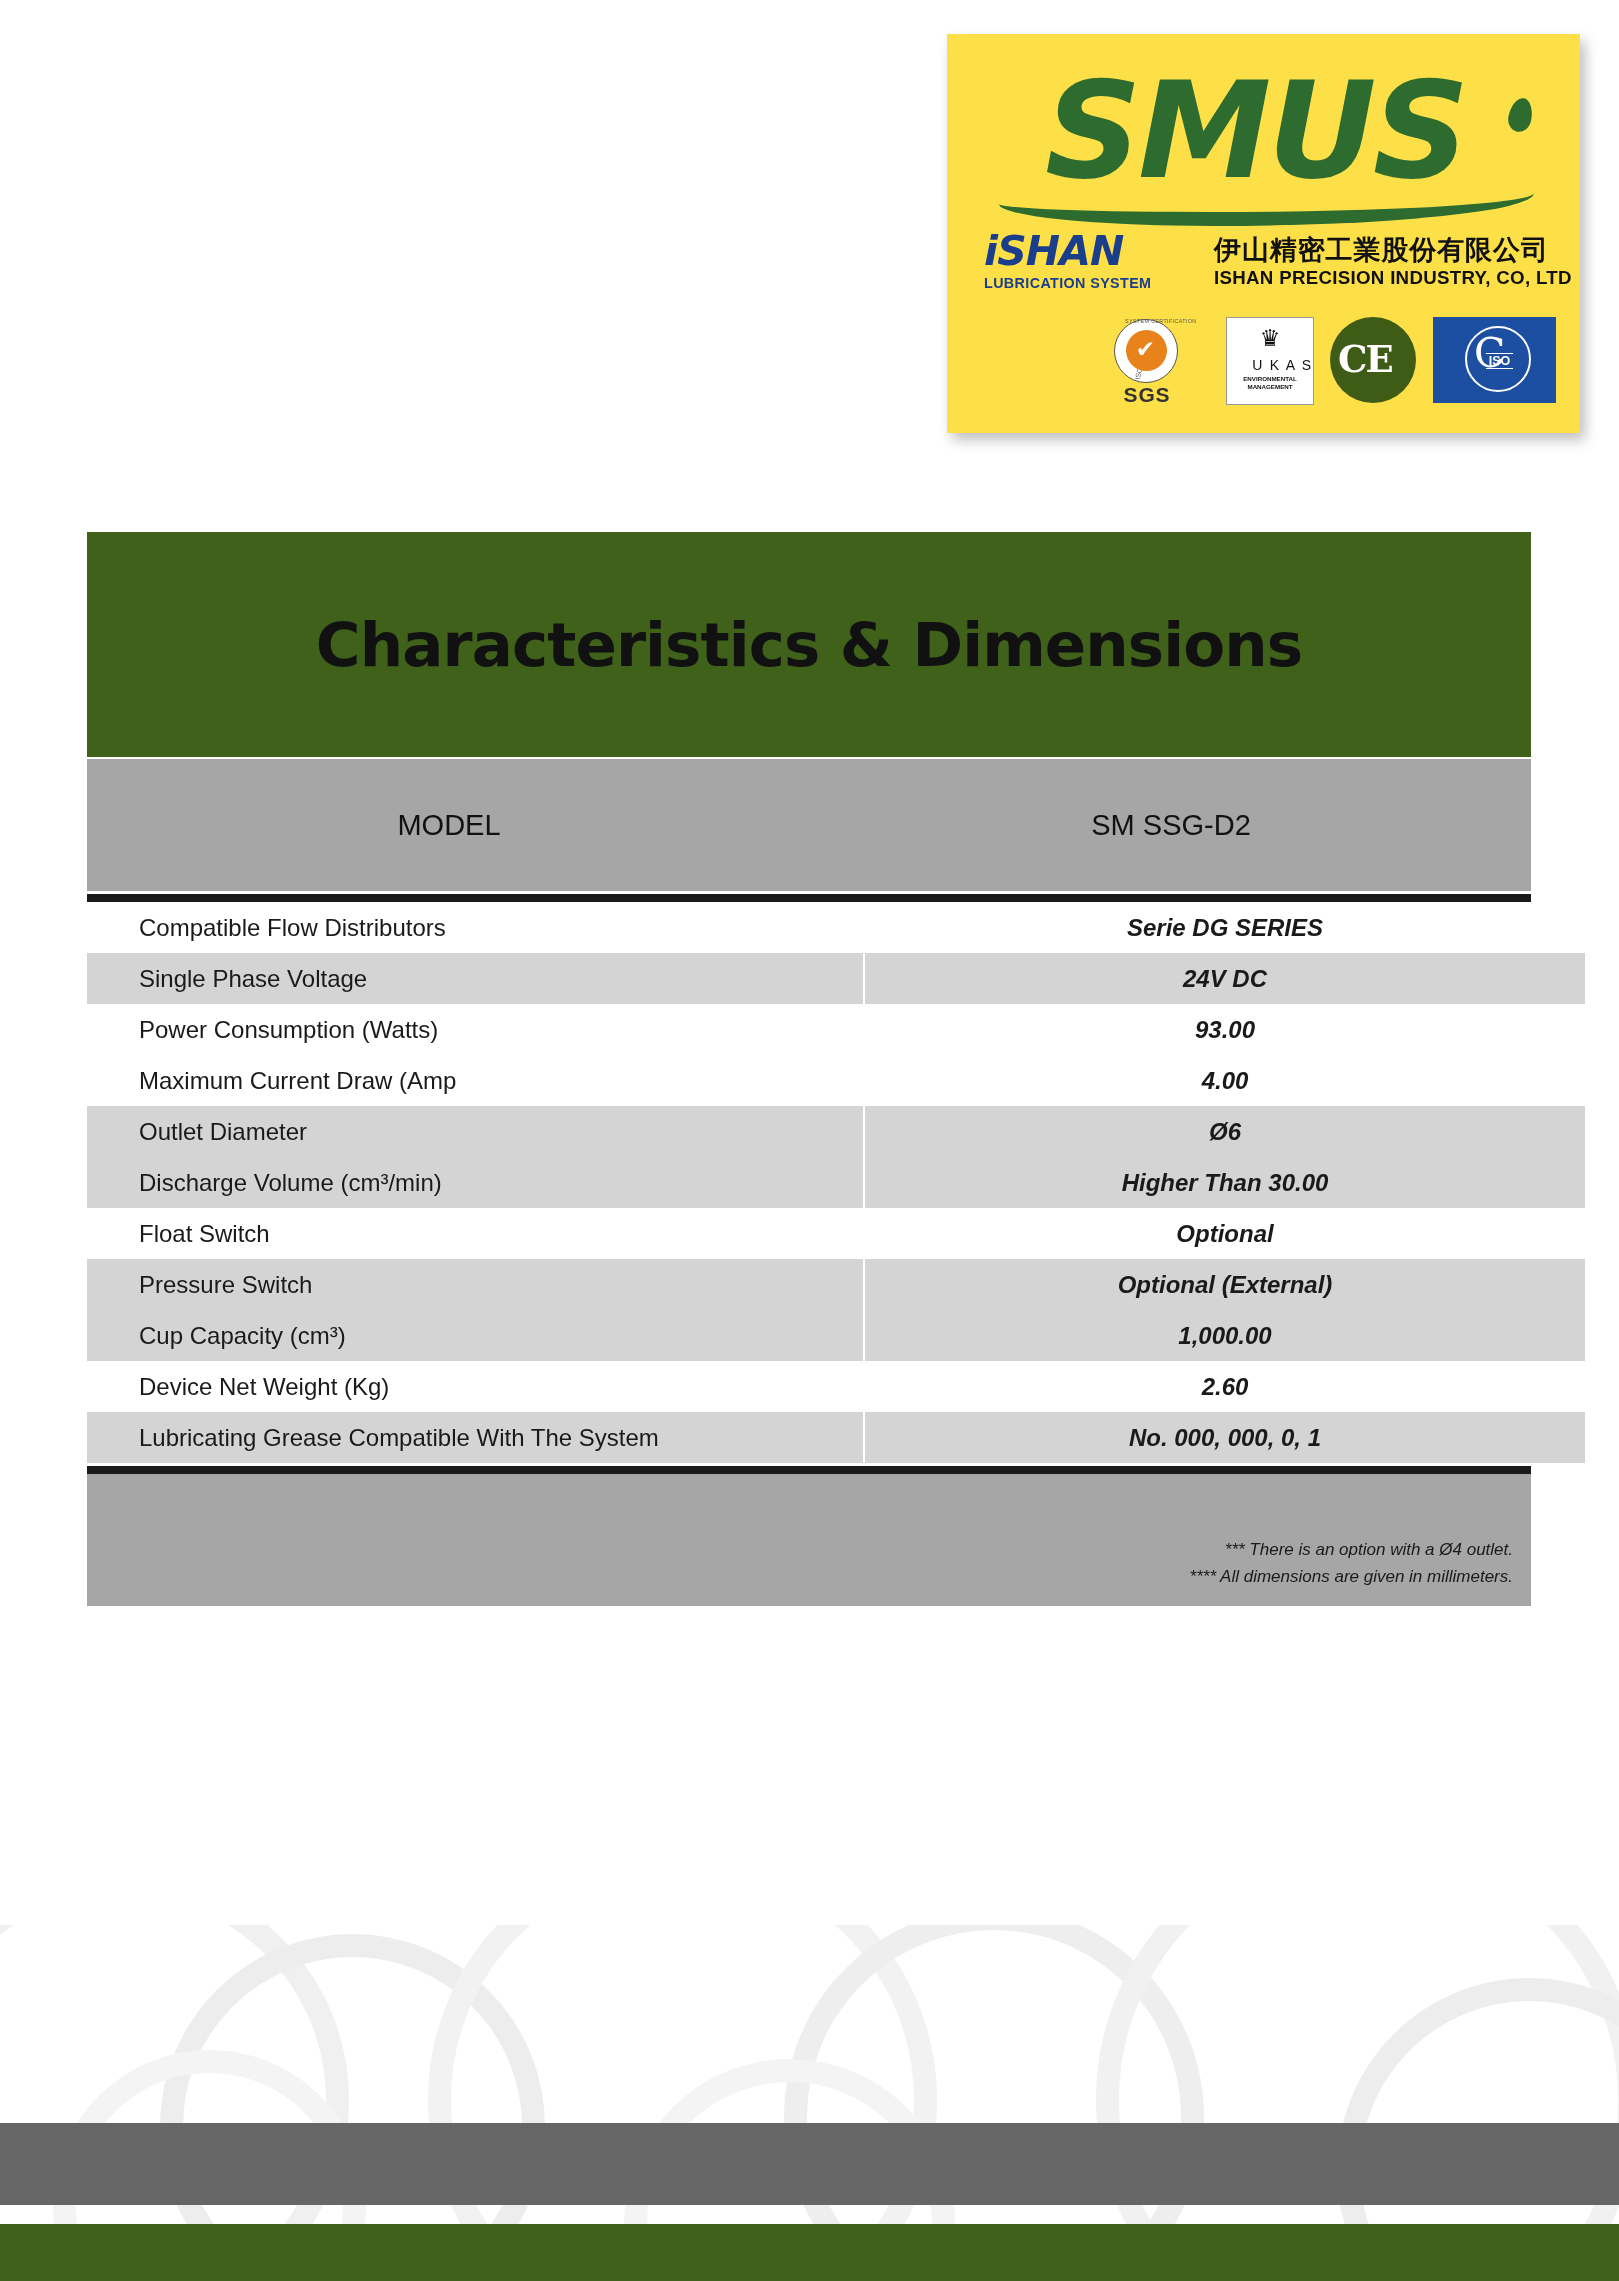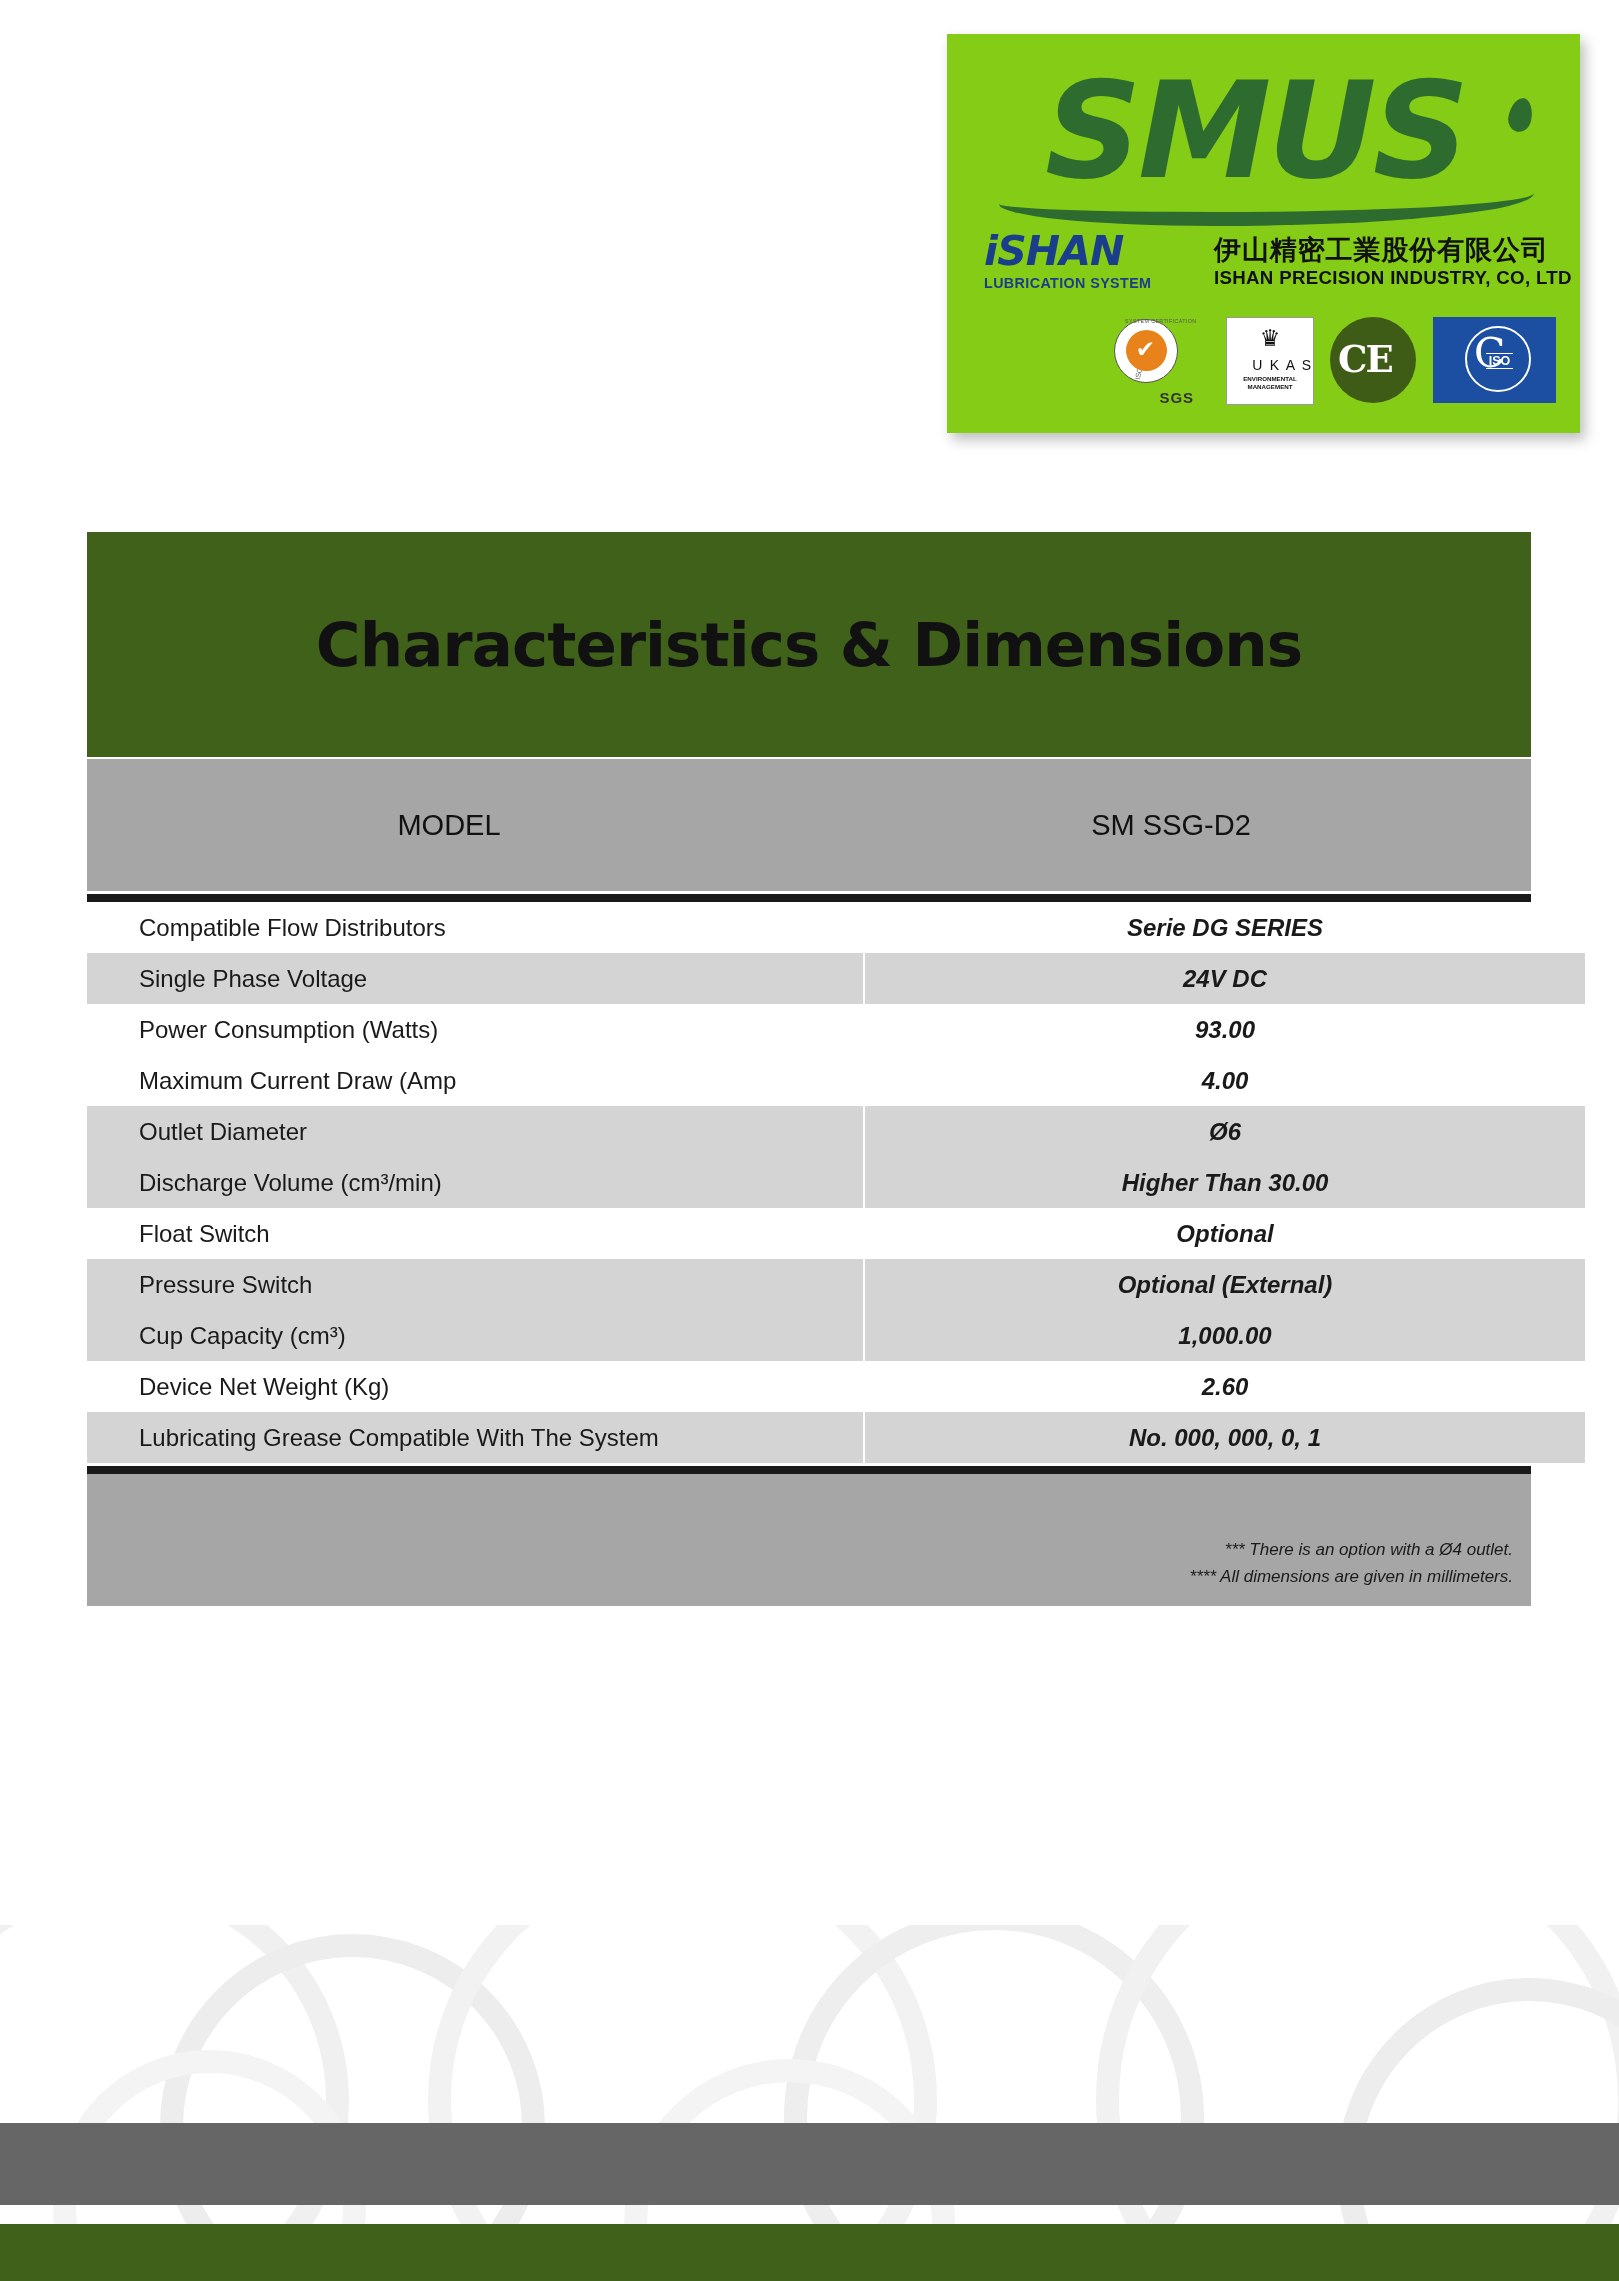--- a/index.html
+++ b/index.html
@@ -15,21 +15,21 @@
     overflow: hidden;
   }
 
   
   .logo-card {
     position: absolute;
     left: 947px;
     top: 34px;
     width: 633px;
     height: 399px;
-    background: #84cc16;
+    background: #fde047;
     box-shadow: 5.3px 7.1px 12.5px rgba(0,0,0,0.25);
   }
   .logo-smus {
     position: absolute;
     left: 36px;
     top: 21.4px;
     width: 570px;
     height: 169px;
   }
   .smus-text {
@@ -165,24 +165,24 @@
     position: absolute;
     left: 9px;
     top: 39px;
     font-size: 7.1px;
     color: #555;
     transform: rotate(-80deg);
   }
   .cert-sgs .sgs-txt {
     position: absolute;
     left: 0;
-    top: 72px;
+    top: 66px;
     width: 94px;
-    text-align: right;
-    font-size: 15px;
+    text-align: center;
+    font-size: 21px;
     font-weight: bold;
     color: #333;
     letter-spacing: 0.9px;
   }
 
   .cert-ukas {
     left: 242px;
     width: 86px;
     height: 86px;
     background: #fff;

